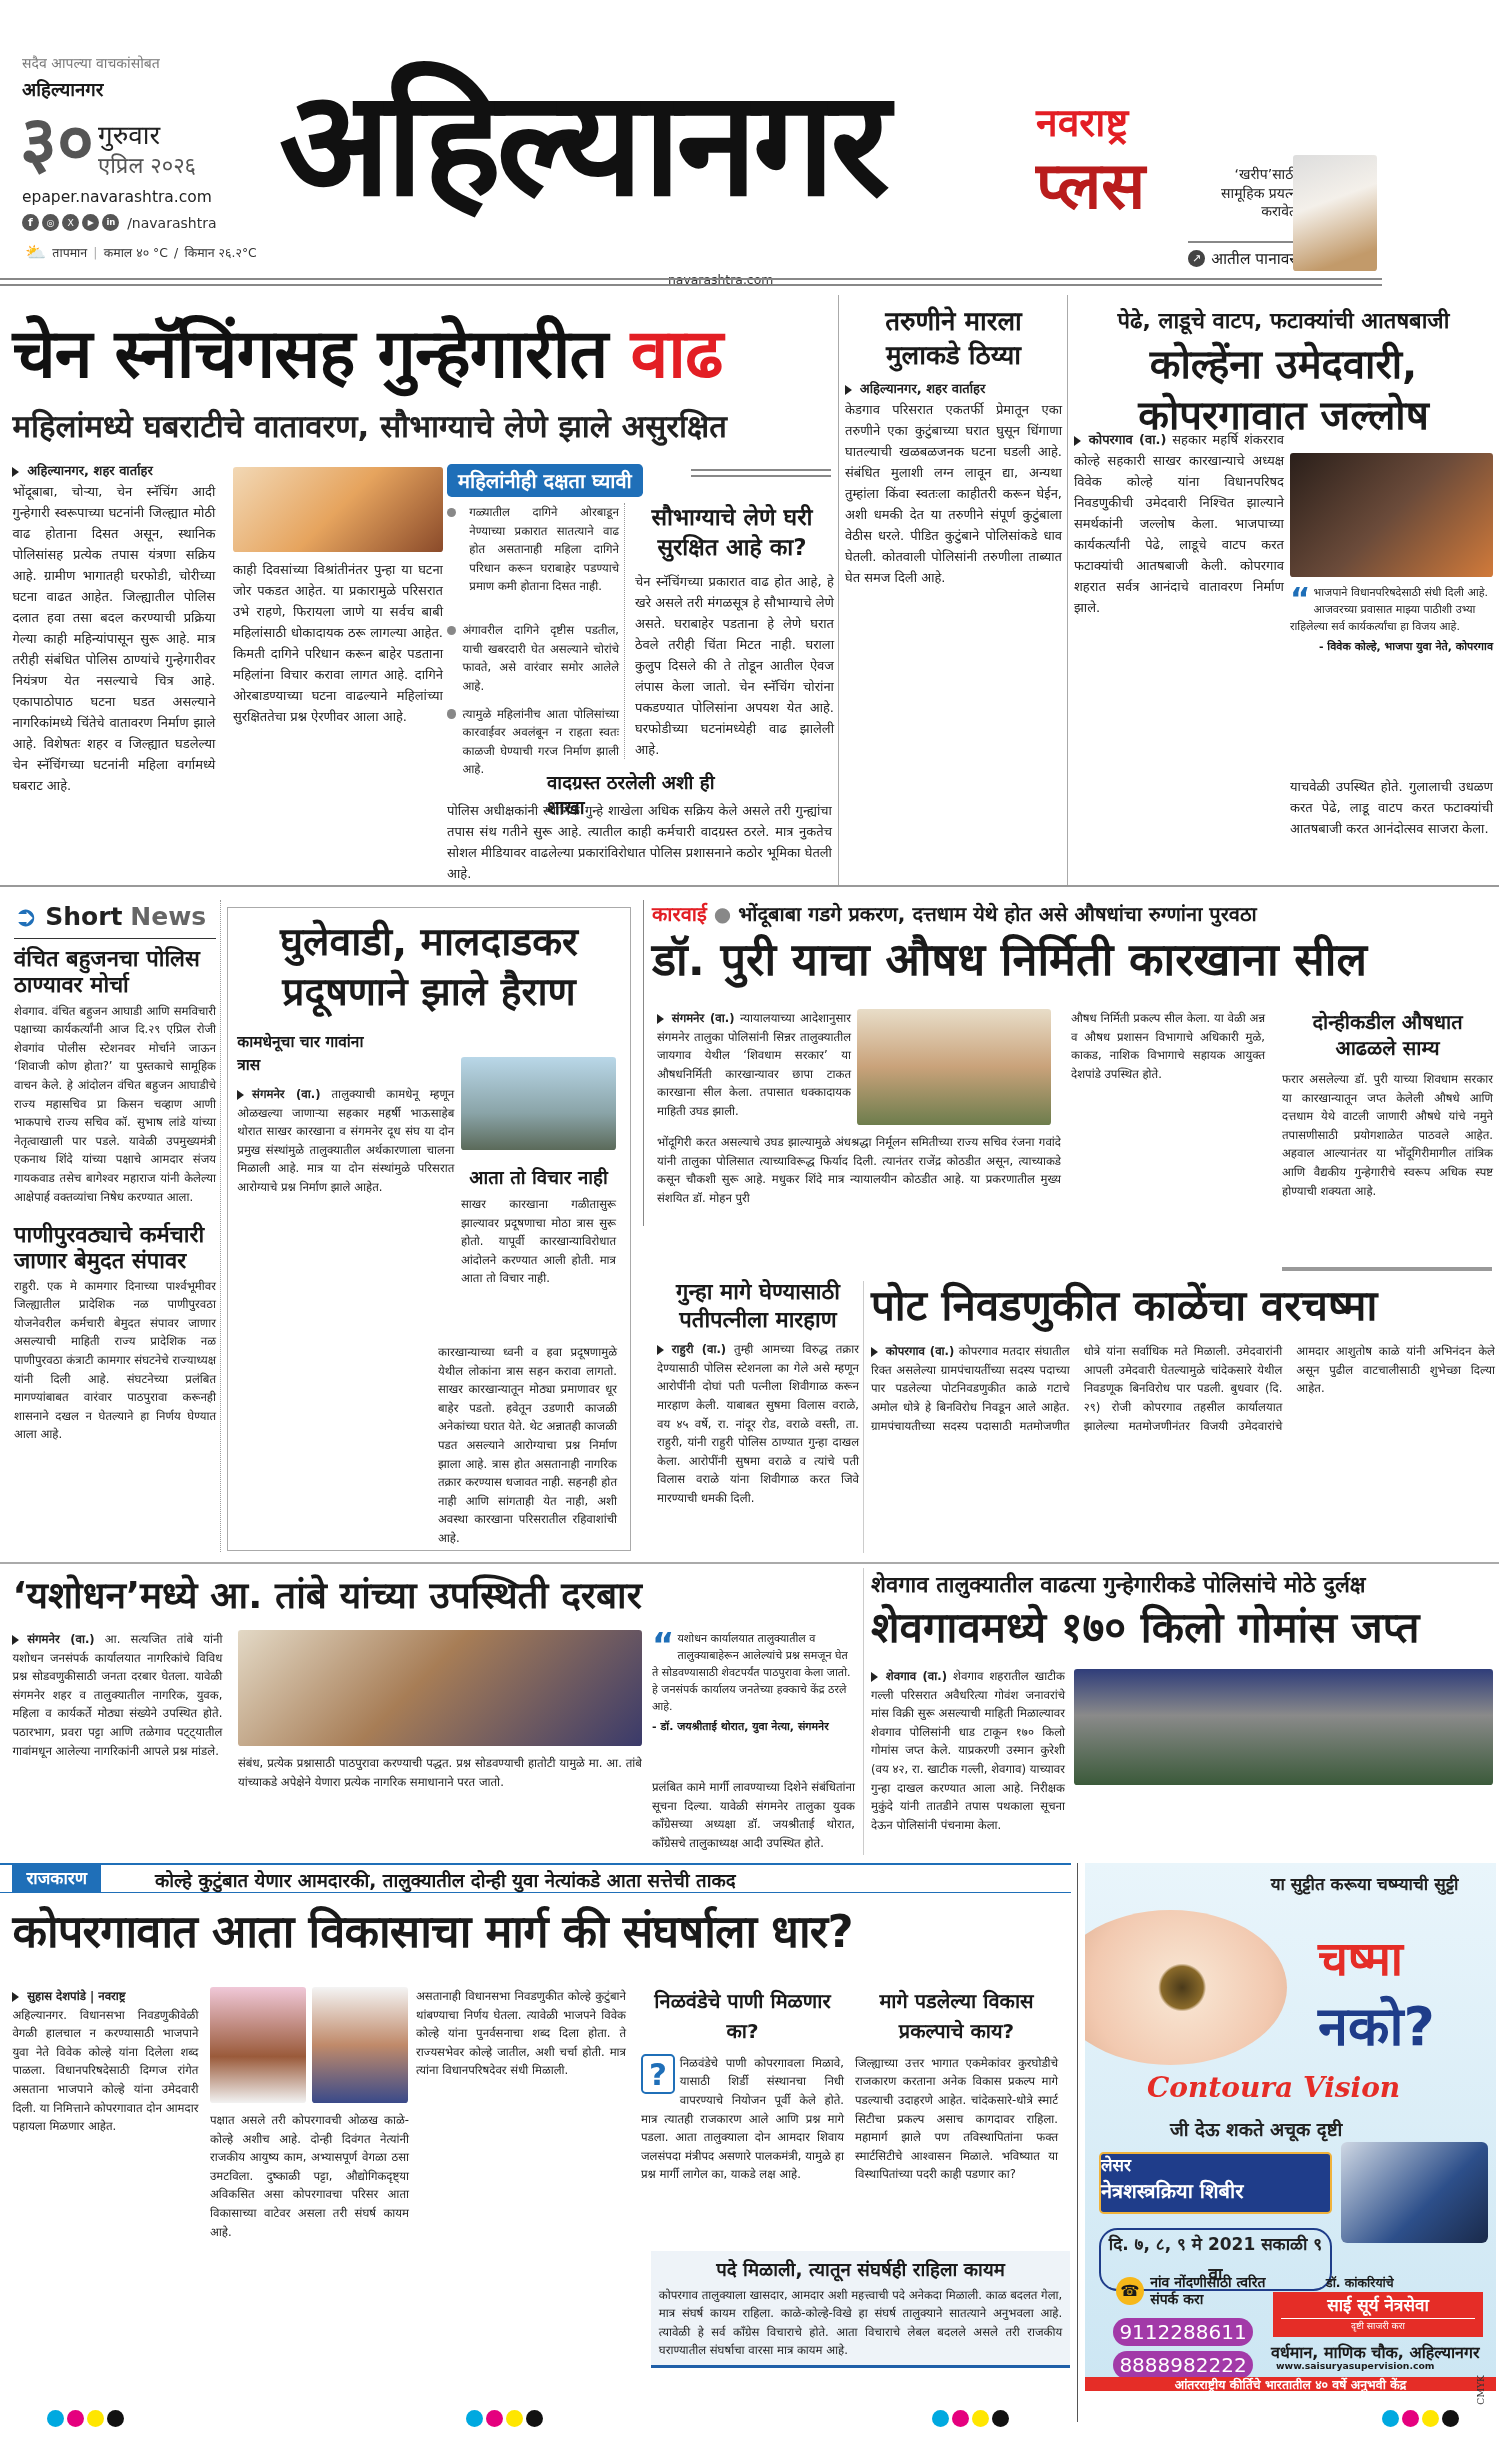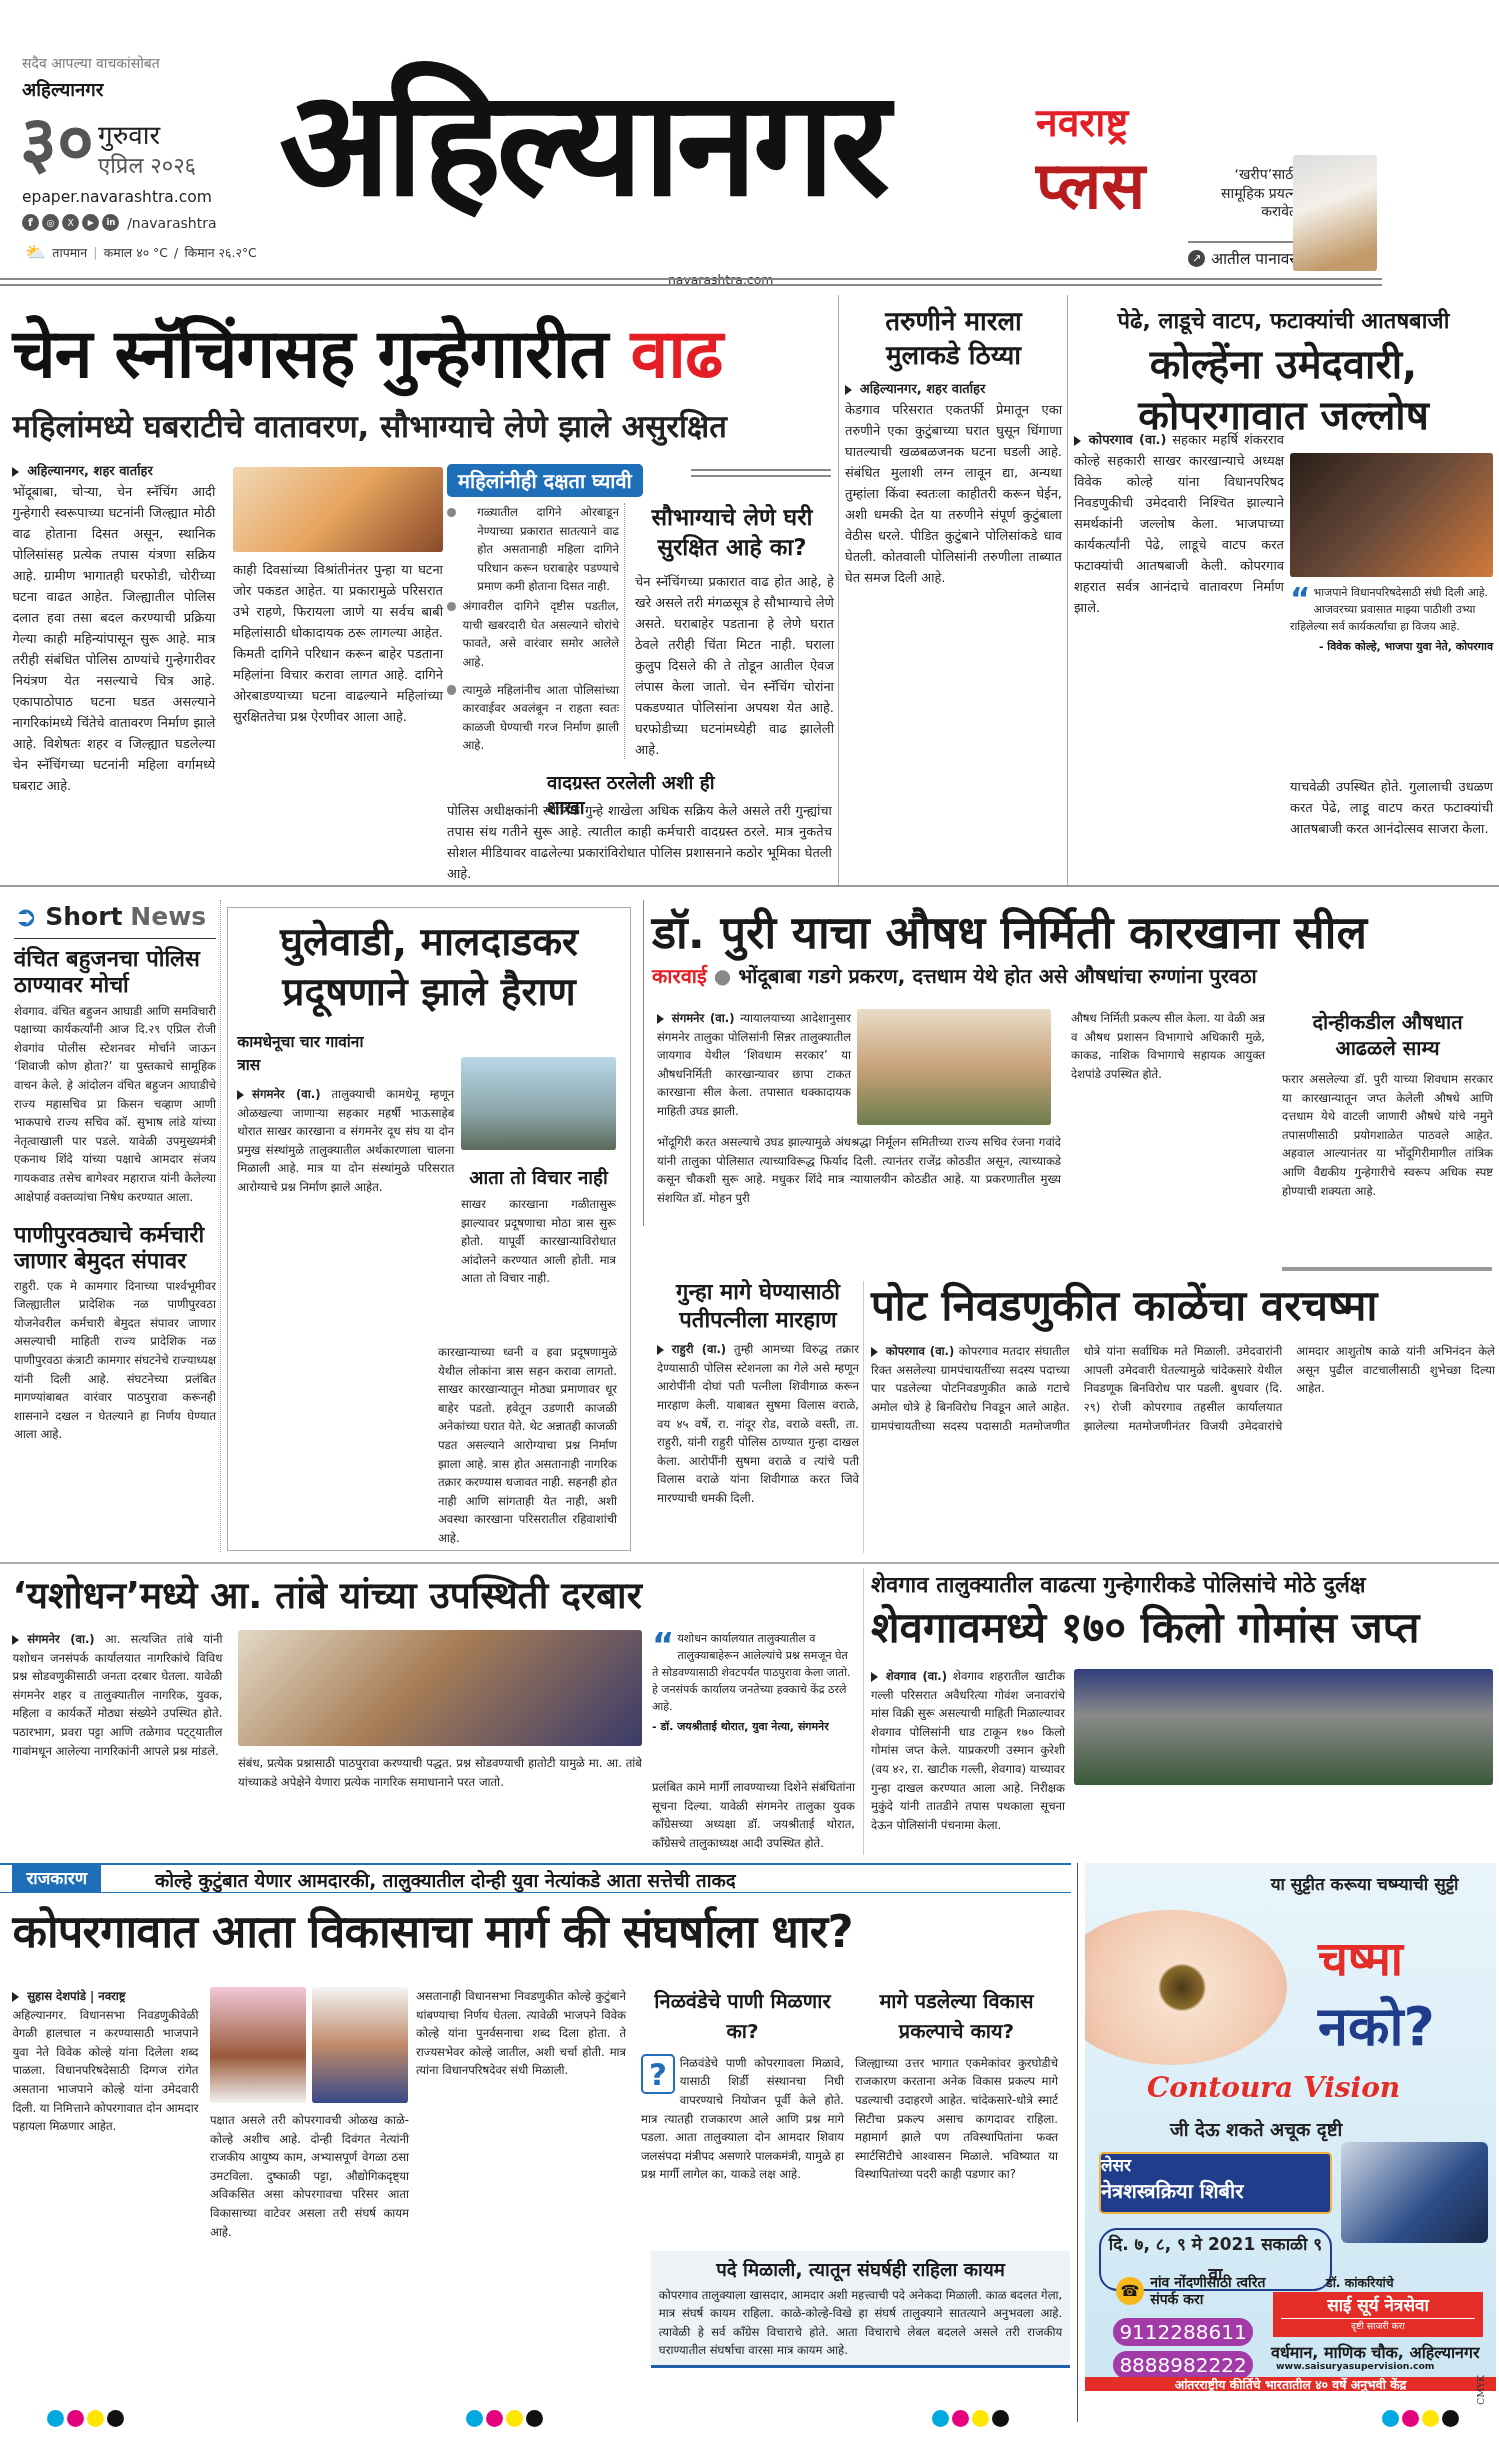--- a/index.html
+++ b/index.html
@@ -66,21 +66,21 @@
   <div class="abs body-text" style="left:12.4px;top:165px;width:203px">
     <span class="tri"></span><span class="dateline">अहिल्यानगर, शहर वार्ताहर</span><br>
     <span>भोंदूबाबा, चोऱ्या, चेन स्नॅचिंग आदी गुन्हेगारी स्वरूपाच्या घटनांनी जिल्ह्यात मोठी वाढ होताना दिसत असून, स्थानिक पोलिसांसह प्रत्येक तपास यंत्रणा सक्रिय आहे. ग्रामीण भागातही घरफोडी, चोरीच्या घटना वाढत आहेत. जिल्ह्यातील पोलिस दलात हवा तसा बदल करण्याची प्रक्रिया गेल्या काही महिन्यांपासून सुरू आहे. मात्र तरीही संबंधित पोलिस ठाण्यांचे गुन्हेगारीवर नियंत्रण येत नसल्याचे चित्र आहे. एकापाठोपाठ घटना घडत असल्याने नागरिकांमध्ये चिंतेचे वातावरण निर्माण झाले आहे. विशेषतः शहर व जिल्ह्यात घडलेल्या चेन स्नॅचिंगच्या घटनांनी महिला वर्गामध्ये घबराट आहे.</span>
   </div>
   <div class="abs photo" style="left:233px;top:172px;width:210px;height:85px;background:linear-gradient(135deg,#f2d8b5,#e6a45e 50%,#8a4a2a)"></div>
   <div class="abs body-text" style="left:233px;top:264px;width:210px">काही दिवसांच्या विश्रांतीनंतर पुन्हा या घटना जोर पकडत आहेत. या प्रकारामुळे परिसरात उभे राहणे, फिरायला जाणे या सर्वच बाबी महिलांसाठी धोकादायक ठरू लागल्या आहेत. किमती दागिने परिधान करून बाहेर पडताना महिलांना विचार करावा लागत आहे. दागिने ओरबाडण्याच्या घटना वाढल्याने महिलांच्या सुरक्षिततेचा प्रश्न ऐरणीवर आला आहे.</div>
 
   <div class="abs" style="left:447px;top:169px;background:#1f6fb8;color:#fff;font-weight:bold;font-size:20px;padding:3.1px 11px;border-radius:4.7px">महिलांनीही दक्षता घ्यावी</div>
   <div class="abs dbl-rule" style="left:691px;top:174px;width:140px"></div>
   <div class="abs" style="left:447px;top:208px;width:172px">
-    <div style="display:flex;gap:21px;margin-bottom:1px">
+    <div style="display:flex;gap:13px;margin-bottom:25px">
         <span style="width:9.3px;height:9.3px;border-radius:50%;background:#888;margin-top:4.7px;flex:none"></span>
         <span class="small-text">गळ्यातील दागिने ओरबाडून नेण्याच्या प्रकारात सातत्याने वाढ होत असतानाही महिला दागिने परिधान करून घराबाहेर पडण्याचे प्रमाण कमी होताना दिसत नाही.</span>
       </div>
     <div style="display:flex;gap:6.2px;margin-bottom:9.3px">
         <span style="width:9.3px;height:9.3px;border-radius:50%;background:#888;margin-top:4.7px;flex:none"></span>
         <span class="small-text">अंगावरील दागिने दृष्टीस पडतील, याची खबरदारी घेत असल्याने चोरांचे फावते, असे वारंवार समोर आलेले आहे.</span>
       </div>
     <div style="display:flex;gap:6.2px">
         <span style="width:9.3px;height:9.3px;border-radius:50%;background:#888;margin-top:4.7px;flex:none"></span>
         <span class="small-text">त्यामुळे महिलांनीच आता पोलिसांच्या कारवाईवर अवलंबून न राहता स्वतः काळजी घेण्याची गरज निर्माण झाली आहे.</span>
@@ -146,26 +146,26 @@
     <span class="tri"></span><span class="dateline">संगमनेर (वा.)</span>
     <span>तालुक्याची कामधेनू म्हणून ओळखल्या जाणाऱ्या सहकार महर्षी भाऊसाहेब थोरात साखर कारखाना व संगमनेर दूध संघ या दोन प्रमुख संस्थांमुळे तालुक्यातील अर्थकारणाला चालना मिळाली आहे. मात्र या दोन संस्थांमुळे परिसरात आरोग्याचे प्रश्न निर्माण झाले आहेत.</span>
   </div>
   <div style="position:absolute;left:233px;top:256px;font-size:18.6px;font-weight:bold;width:155px;text-align:center">आता तो विचार नाही</div>
   <div class="small-text" style="position:absolute;left:233px;top:287px;width:155px">साखर कारखाना गळीतासुरू झाल्यावर प्रदूषणाचा मोठा त्रास सुरू होतो. यापूर्वी कारखान्याविरोधात आंदोलने करण्यात आली होती. मात्र आता तो विचार नाही.</div>
   <div class="small-text" style="position:absolute;left:210px;top:435px;width:179px">कारखान्याच्या ध्वनी व हवा प्रदूषणामुळे येथील लोकांना त्रास सहन करावा लागतो. साखर कारखान्यातून मोठ्या प्रमाणावर धूर बाहेर पडतो. हवेतून उडणारी काजळी अनेकांच्या घरात येते. थेट अन्नातही काजळी पडत असल्याने आरोग्याचा प्रश्न निर्माण झाला आहे. त्रास होत असतानाही नागरिक तक्रार करण्यास धजावत नाही. सहनही होत नाही आणि सांगताही येत नाही, अशी अवस्था कारखाना परिसरातील रहिवाशांची आहे.</div>
 </div>
 
 <div class="abs" style="left:643px;top:900px;height:326px;border-left:1.6px solid #888"></div>
 <div class="abs" style="left:652px;top:900px;width:846px">
-  <div style="font-size:45px;font-weight:bold;line-height:59px;white-space:nowrap;margin-top:3.1px">डॉ. पुरी याचा औषध निर्मिती कारखाना सील</div>
   <div style="font-size:20px;font-weight:bold;white-space:nowrap">
     <span style="color:#e31e24">कारवाई</span>
     <span style="color:#888"> ● </span>
     <span>भोंदूबाबा गडगे प्रकरण, दत्तधाम येथे होत असे औषधांचा रुग्णांना पुरवठा</span>
   </div>
+  <div style="font-size:45px;font-weight:bold;line-height:59px;white-space:nowrap;margin-top:3.1px">डॉ. पुरी याचा औषध निर्मिती कारखाना सील</div>
 </div>
 <div class="abs body-text" style="left:657px;top:1009px;width:194px;font-size:11.6px;line-height:18.6px">
   <span class="tri"></span><span class="dateline">संगमनेर (वा.)</span>
   <span>न्यायालयाच्या आदेशानुसार संगमनेर तालुका पोलिसांनी सिन्नर तालुक्यातील जायगाव येथील ‘शिवधाम सरकार’ या औषधनिर्मिती कारखान्यावर छापा टाकत कारखाना सील केला. तपासात धक्कादायक माहिती उघड झाली.</span>
 </div>
 <div class="abs photo" style="left:857px;top:1009px;width:194px;height:116px;background:linear-gradient(180deg,#e8ddc8,#c9a27a 50%,#6d7d4d)"></div>
 <div class="abs small-text" style="left:657px;top:1133px;width:404px">भोंदूगिरी करत असल्याचे उघड झाल्यामुळे अंधश्रद्धा निर्मूलन समितीच्या राज्य सचिव रंजना गवांदे यांनी तालुका पोलिसात त्याच्याविरूद्ध फिर्याद दिली. त्यानंतर राजेंद्र कोठडीत असून, त्याच्याकडे कसून चौकशी सुरू आहे. मधुकर शिंदे मात्र न्यायालयीन कोठडीत आहे. या प्रकरणातील मुख्य संशयित डॉ. मोहन पुरी</div>
 <div class="abs small-text" style="left:1071px;top:1009px;width:194px">औषध निर्मिती प्रकल्प सील केला. या वेळी अन्न व औषध प्रशासन विभागाचे अधिकारी मुळे, काकड, नाशिक विभागाचे सहायक आयुक्त देशपांडे उपस्थित होते.</div>
 <div class="abs" style="left:1282px;top:1009px;width:211px;font-size:20px;font-weight:bold;text-align:center;line-height:26px">दोन्हीकडील औषधात आढळले साम्य</div>
 <div class="abs small-text" style="left:1282px;top:1070px;width:211px">फरार असलेल्या डॉ. पुरी याच्या शिवधाम सरकार या कारखान्यातून जप्त केलेली औषधे आणि दत्तधाम येथे वाटली जाणारी औषधे यांचे नमुने तपासणीसाठी प्रयोगशाळेत पाठवले आहेत. अहवाल आल्यानंतर या भोंदूगिरीमागील तांत्रिक आणि वैद्यकीय गुन्हेगारीचे स्वरूप अधिक स्पष्ट होण्याची शक्यता आहे.</div>

